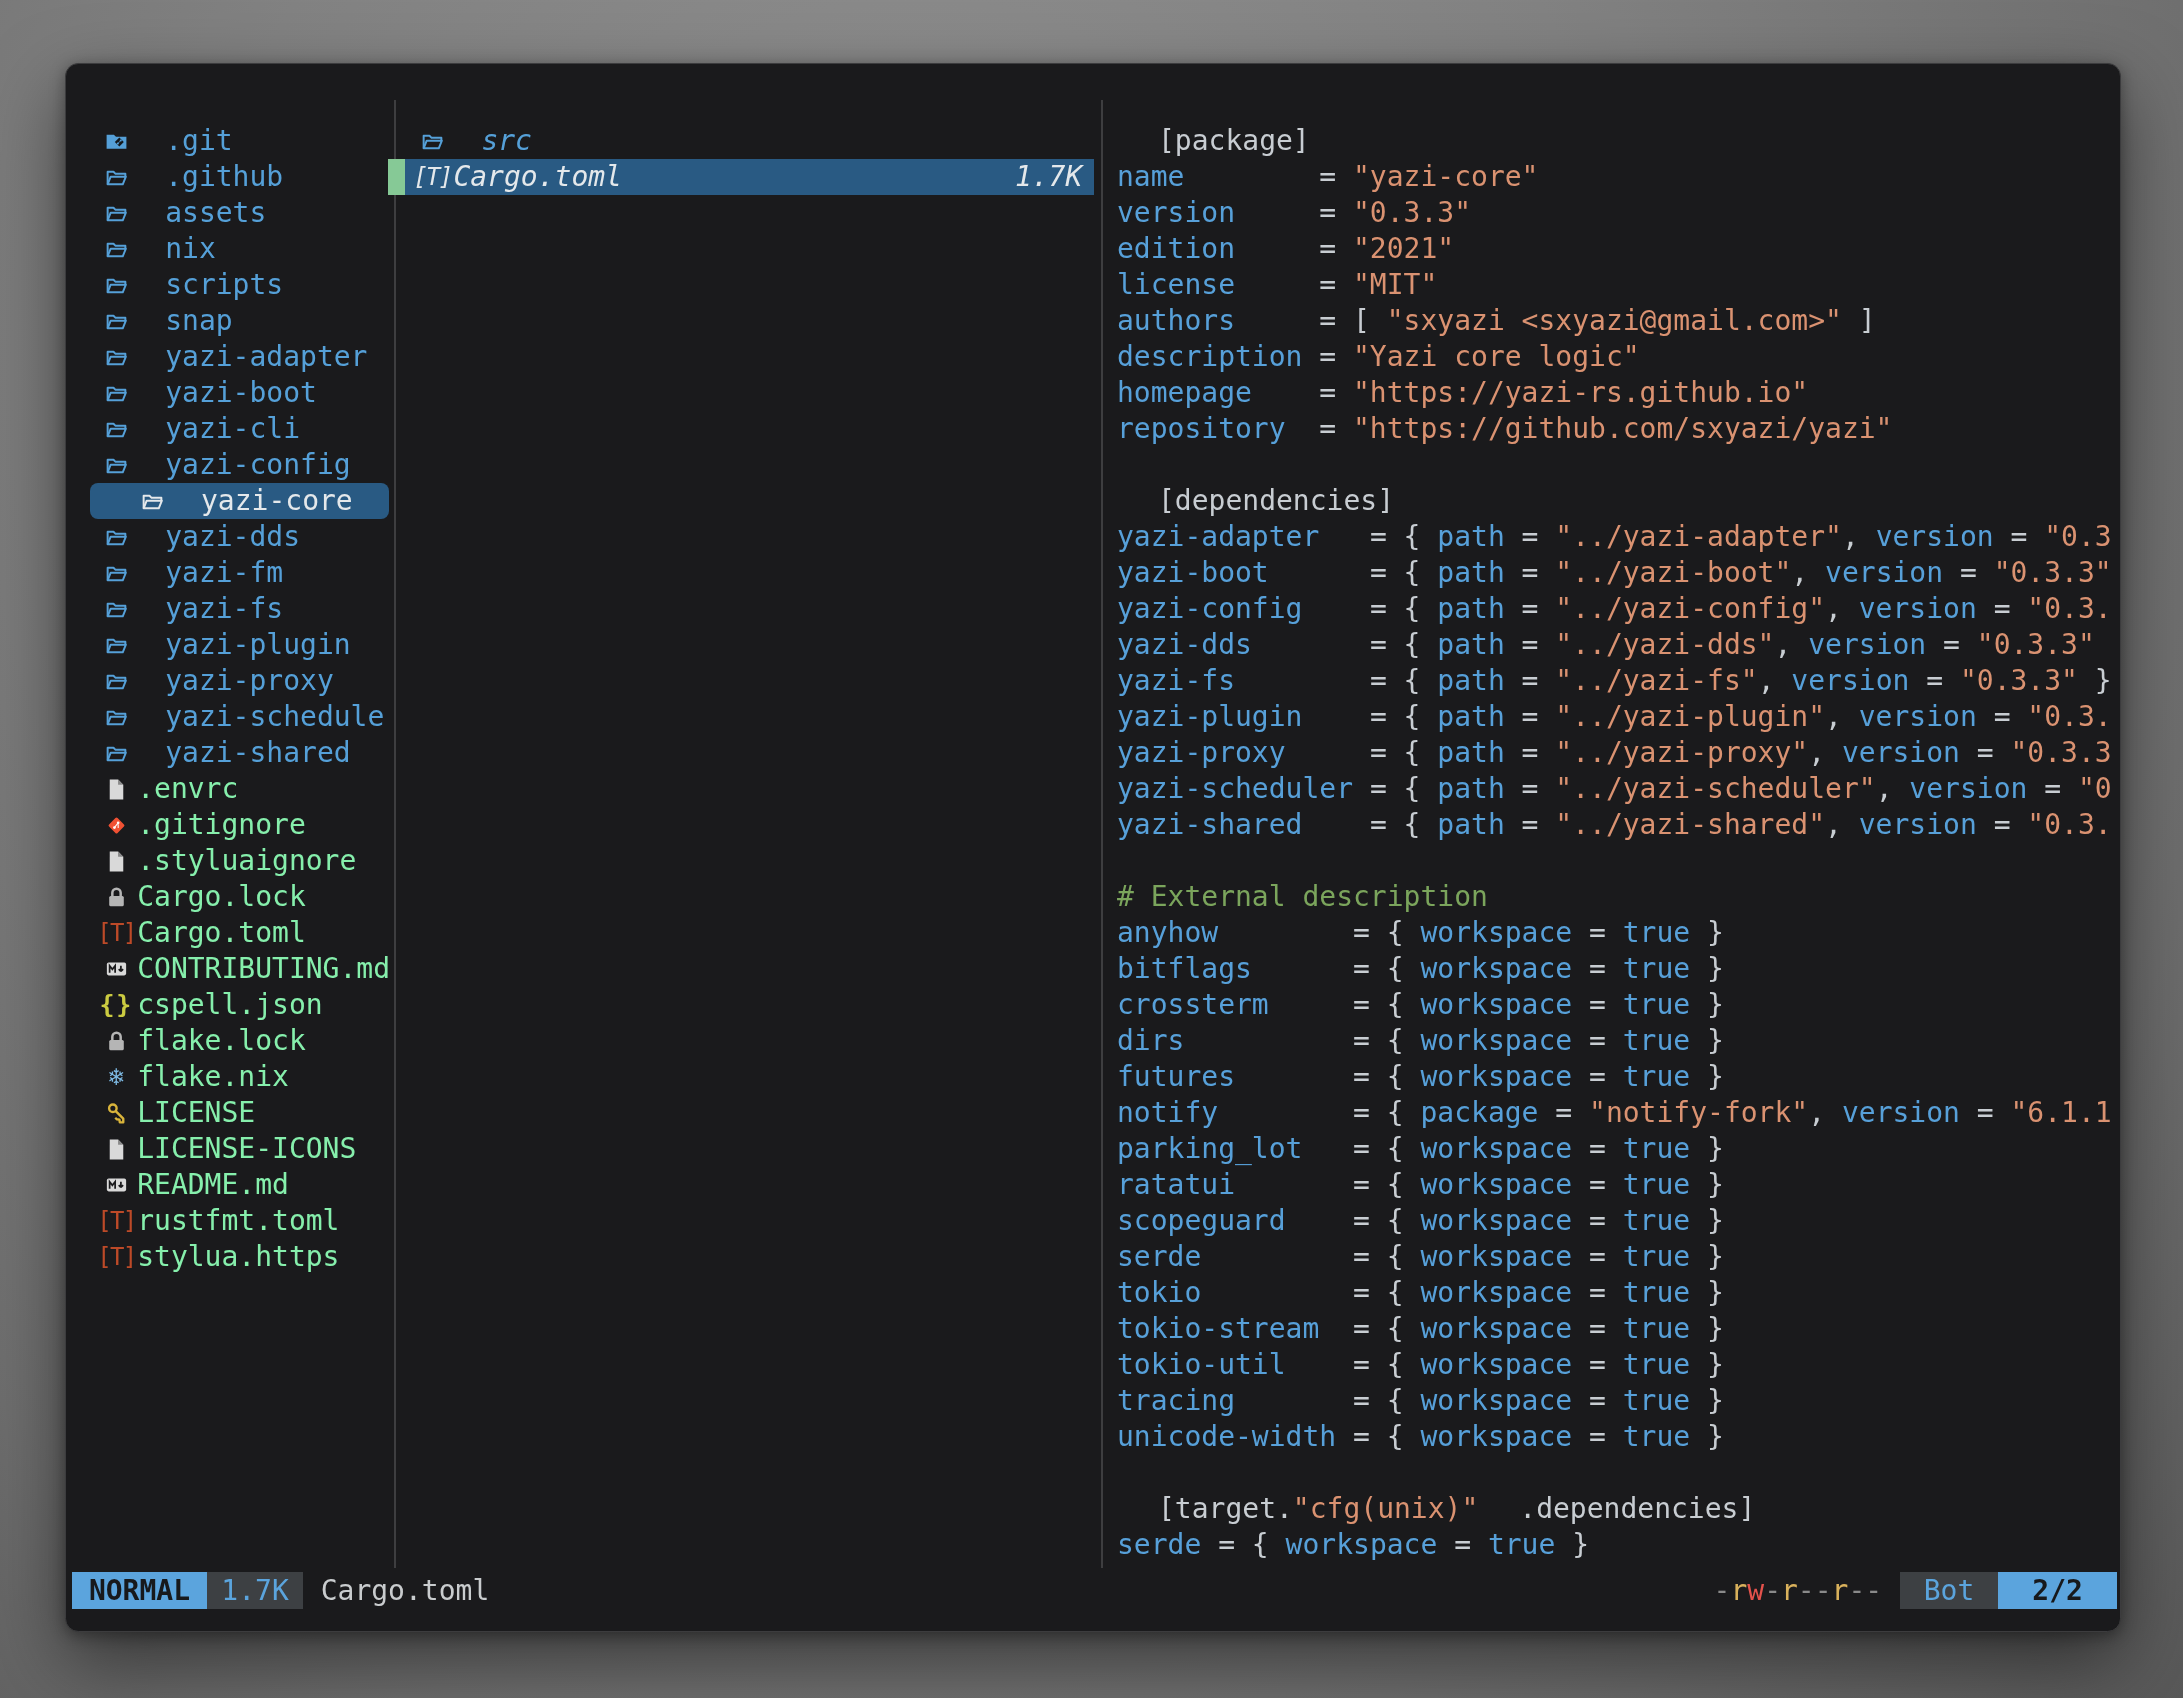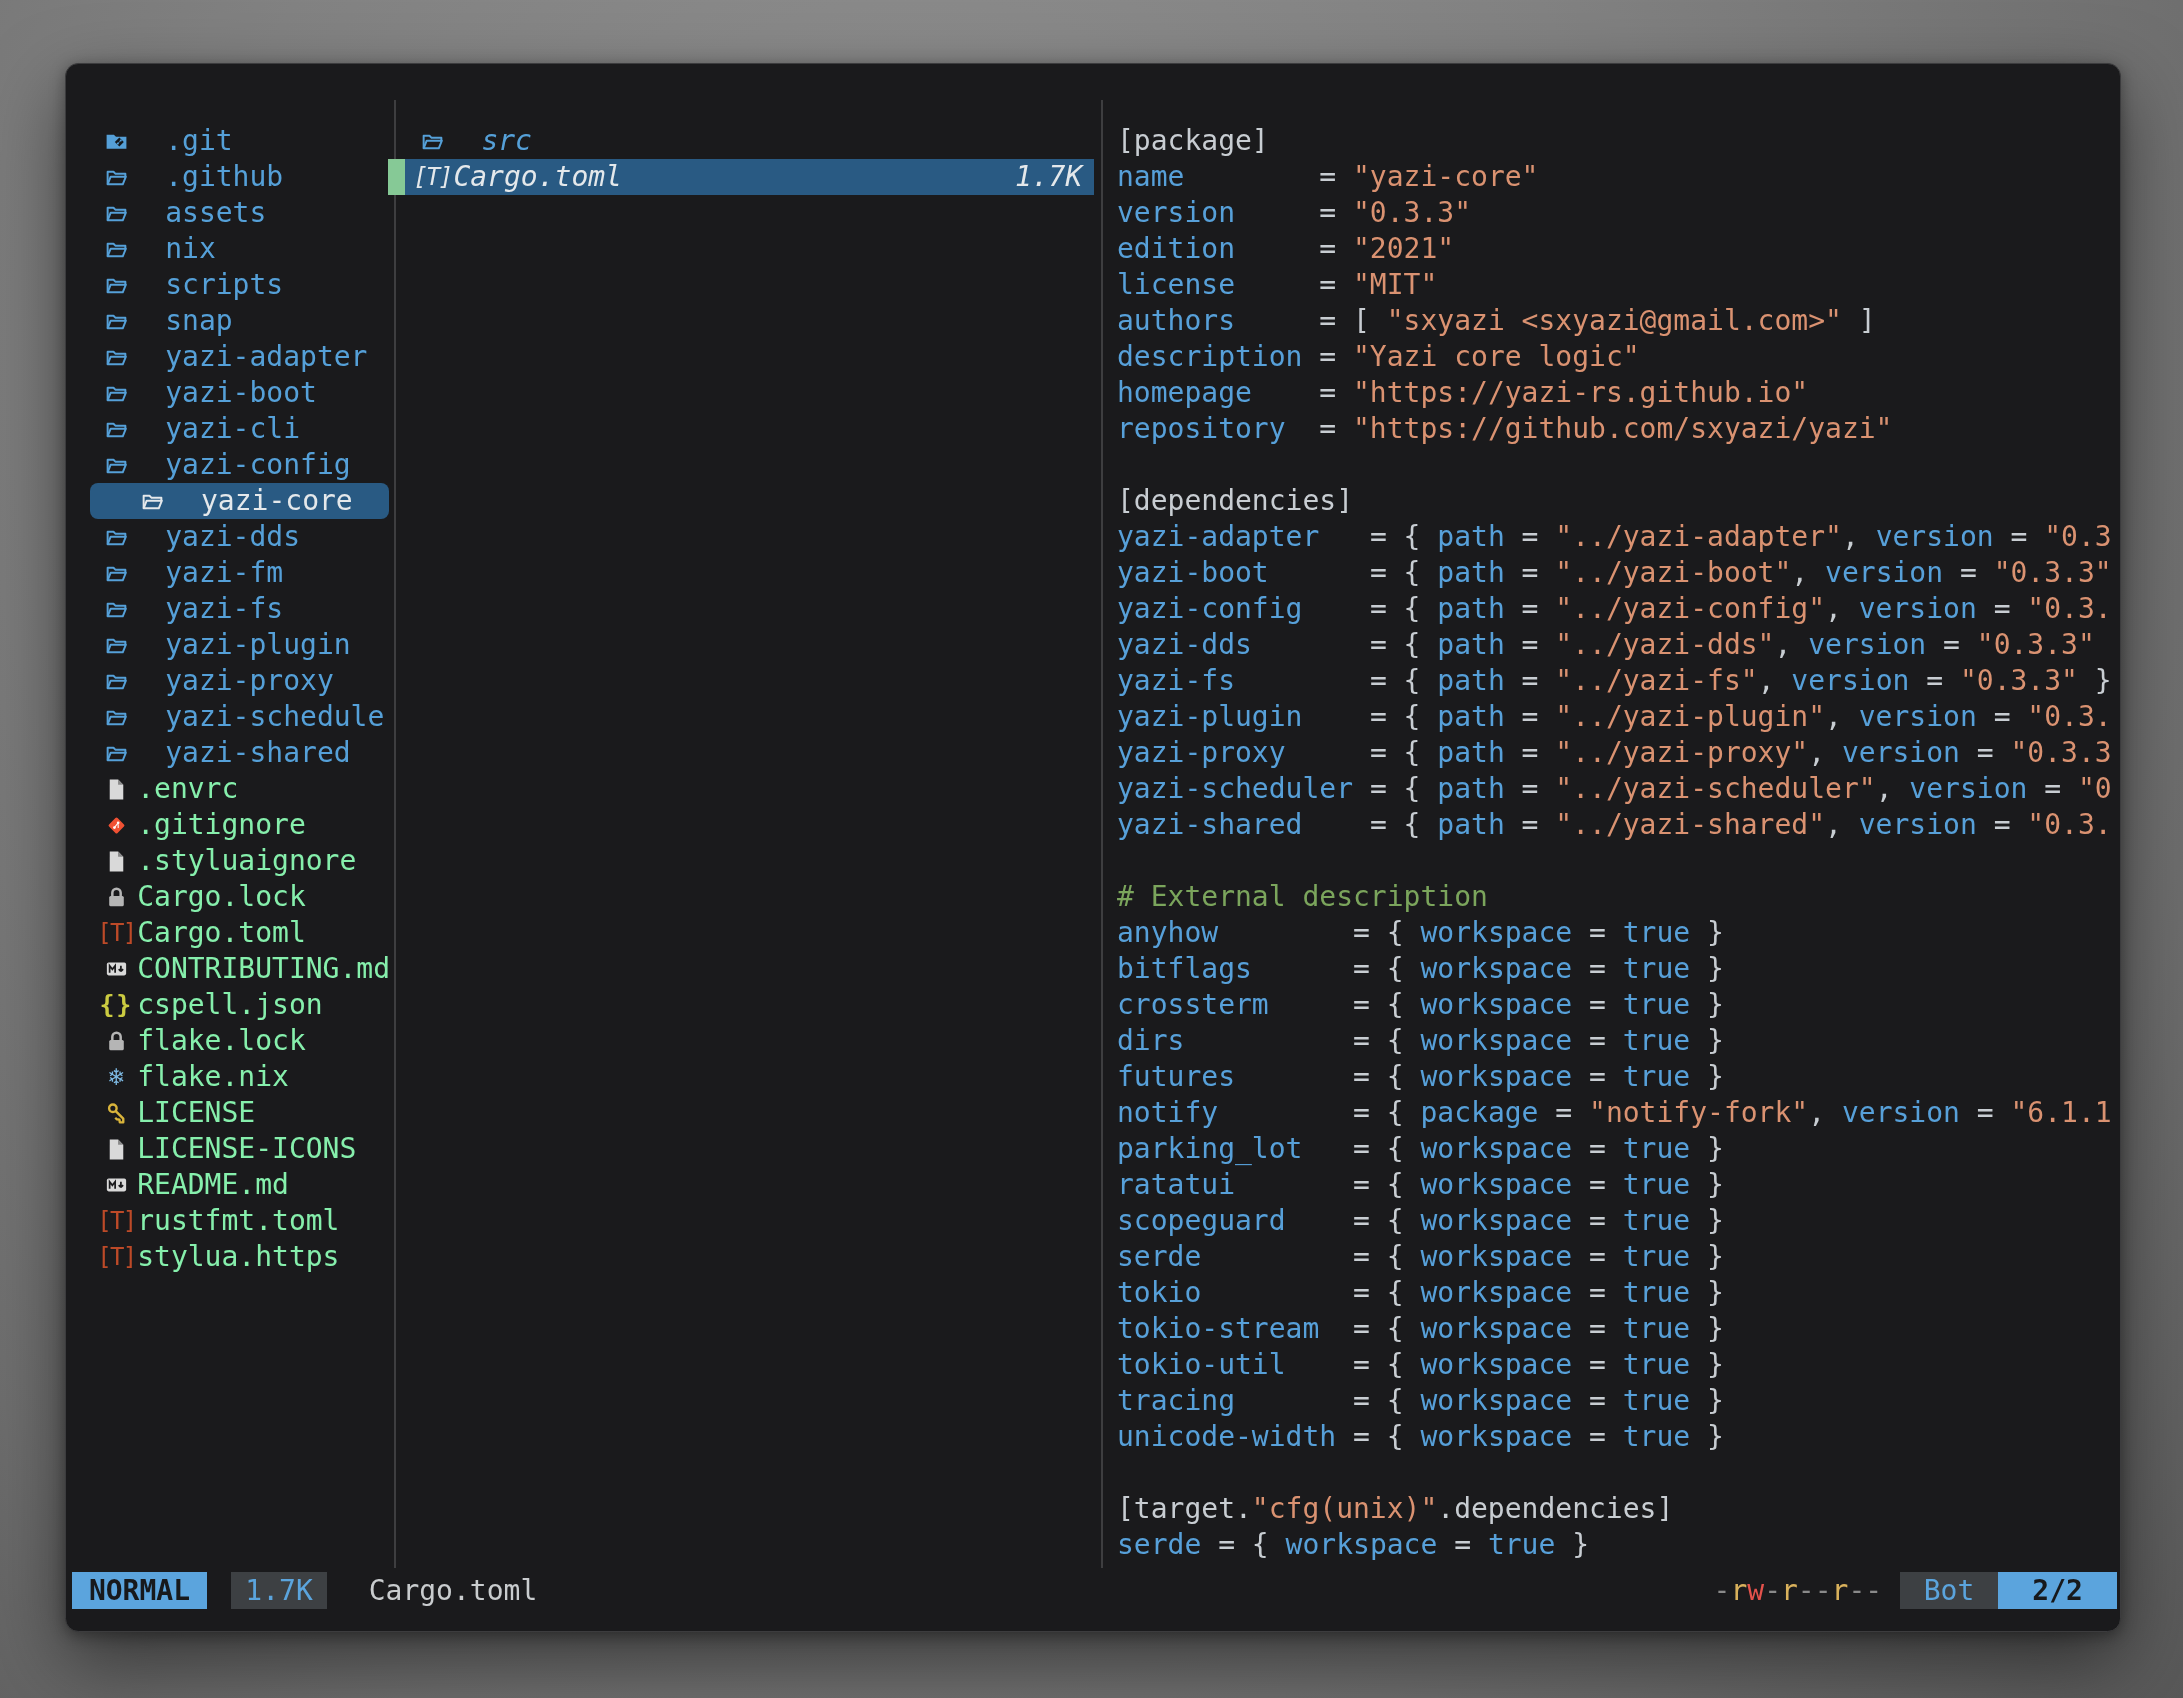--- a/index.html
+++ b/index.html
@@ -38,30 +38,30 @@
   .marker{width:17px;height:36px;flex:0 0 17px;background:#86c996;}
   .selbody{flex:1;display:flex;align-items:center;height:100%;background:#295a83;padding-left:15px;overflow:hidden;}
   .size{margin-left:auto;padding-right:11.7px;color:#e4e8eb;}
 
   .ticon{font-size:24px;letter-spacing:-1.7px;}
   .braces{font-size:25px;font-weight:bold;color:#cbcb41;letter-spacing:1.7px;}
   .snow{font-size:25px;font-weight:bold;color:#7ebae4;}
 
   
   .pl{height:36px;white-space:pre;overflow:hidden;}
-  .tk-h{color:#c8cdd2;}
+  .tk-h{color:#c8cdd2;margin-left:41px;}
   .tk-k{color:#57a0d9;}
   .tk-p{color:#c8cdd2;}
   .tk-s{color:#da9271;}
   .tk-c{color:#7ba55c;}
 
   
   #statusbar{
     position:absolute;left:5.9px;top:1508px;width:2045px;height:37px;
-    display:flex;align-items:center;font-size:28px;gap:24px;
+    display:flex;align-items:center;font-size:28px;
   }
   .badge{height:37px;display:inline-flex;align-items:center;font-weight:bold;}
   #mode-badge{background:#5ba4dd;color:#17191c;padding:0 17px;}
   #size-badge{background:#3d4043;color:#5ba4dd;padding:0 14.3px;font-weight:normal;}
   #status-filename{color:#c9ccce;margin-left:17.6px;}
   #status-right{margin-left:auto;display:flex;align-items:center;}
   #perms{letter-spacing:0;}
   #perms .pm-d{color:#8a8a8a;}
   #perms .pm-r{color:#d9b15c;}
   #perms .pm-w{color:#e4524c;}

